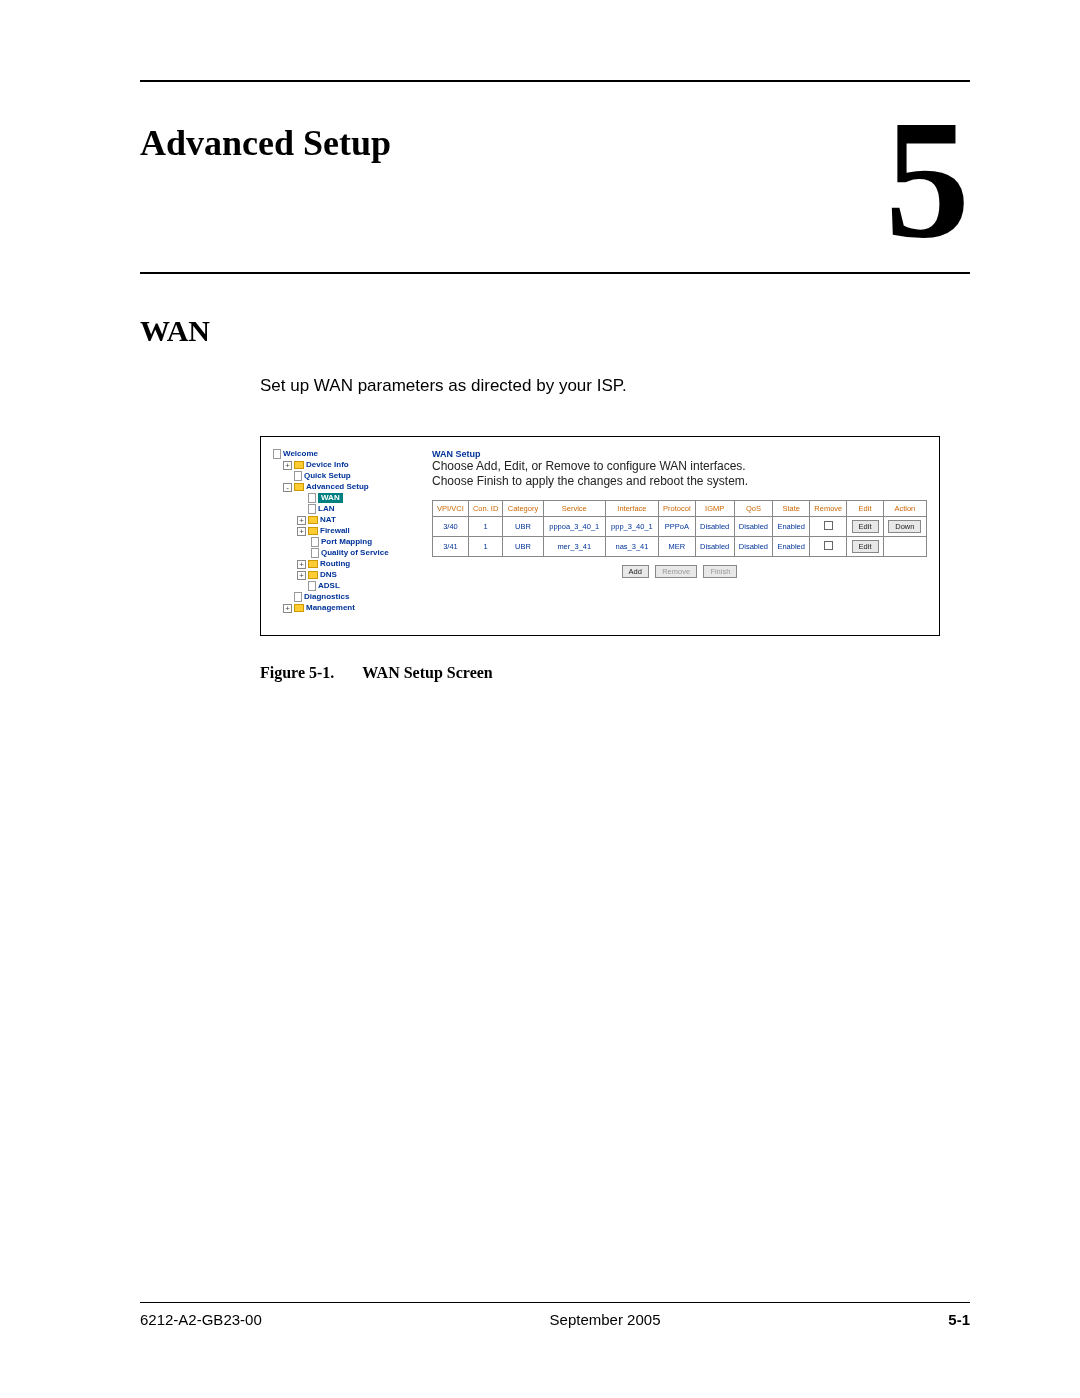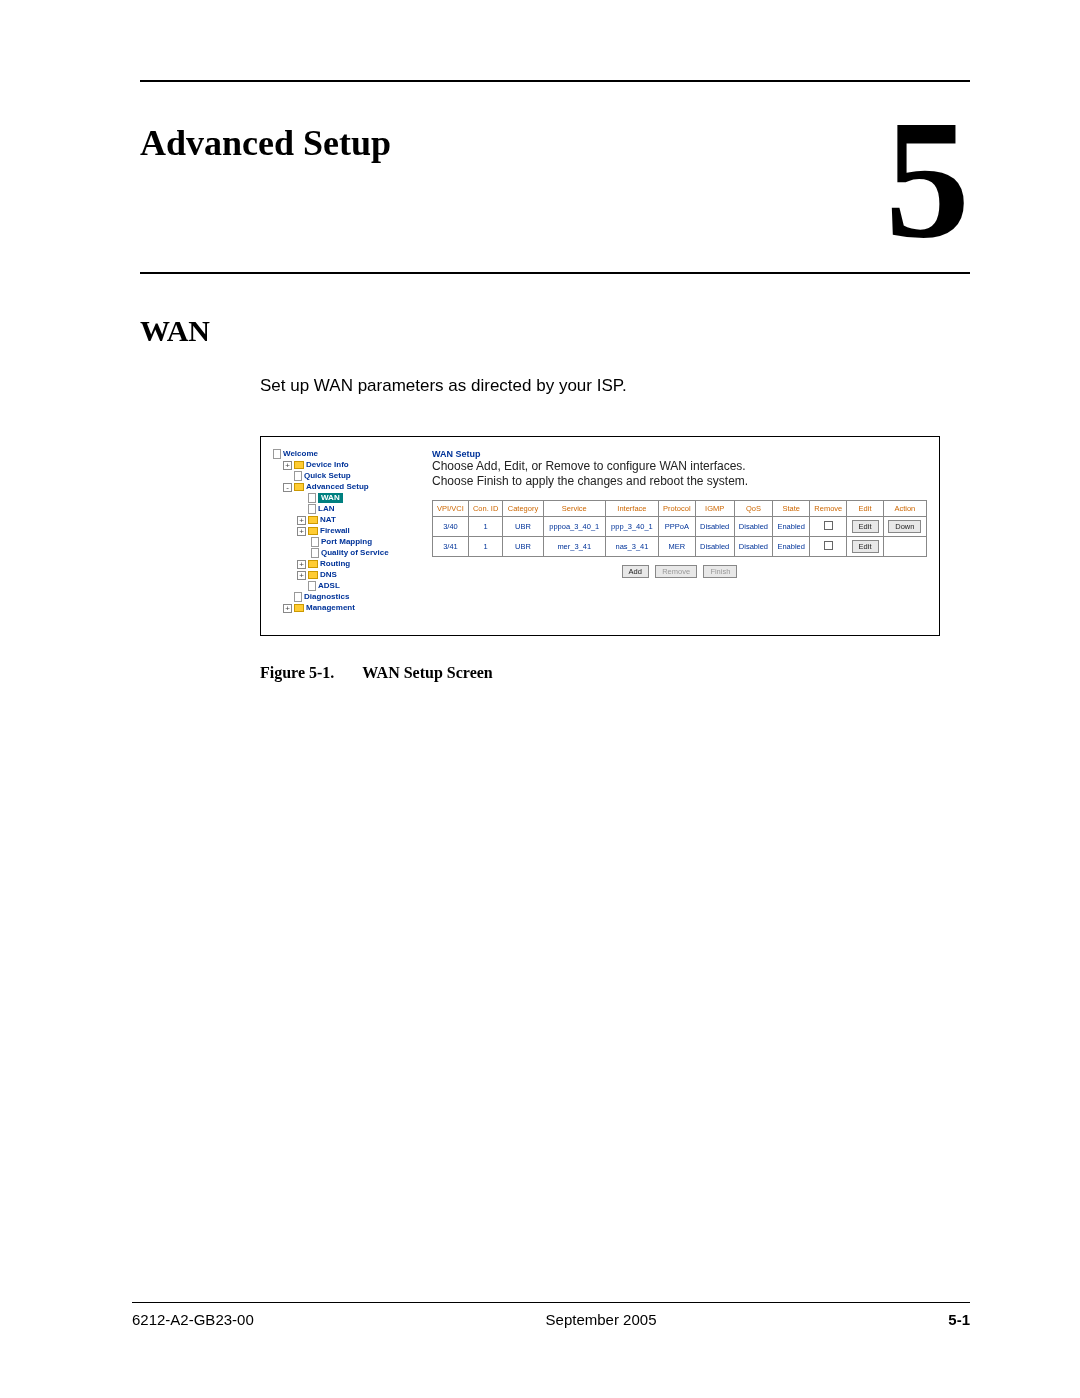--- a/index.html
+++ b/index.html
@@ -179,21 +179,21 @@
   .figure-caption {
     margin-left: 120px;
     margin-top: 28px;
     font-size: 16px;
     font-weight: bold;
   }
   .figure-caption .fignum { margin-right: 28px; }
   .footer {
     position: absolute;
     bottom: 70px;
-    left: 132px;
+    left: 140px;
     right: 110px;
     border-top: 1.5px solid #000;
     padding-top: 8px;
     display: flex;
     justify-content: space-between;
     font-family: Arial, Helvetica, sans-serif;
     font-size: 15px;
   }
   .footer .pagenum { font-weight: bold; }
 </style>

